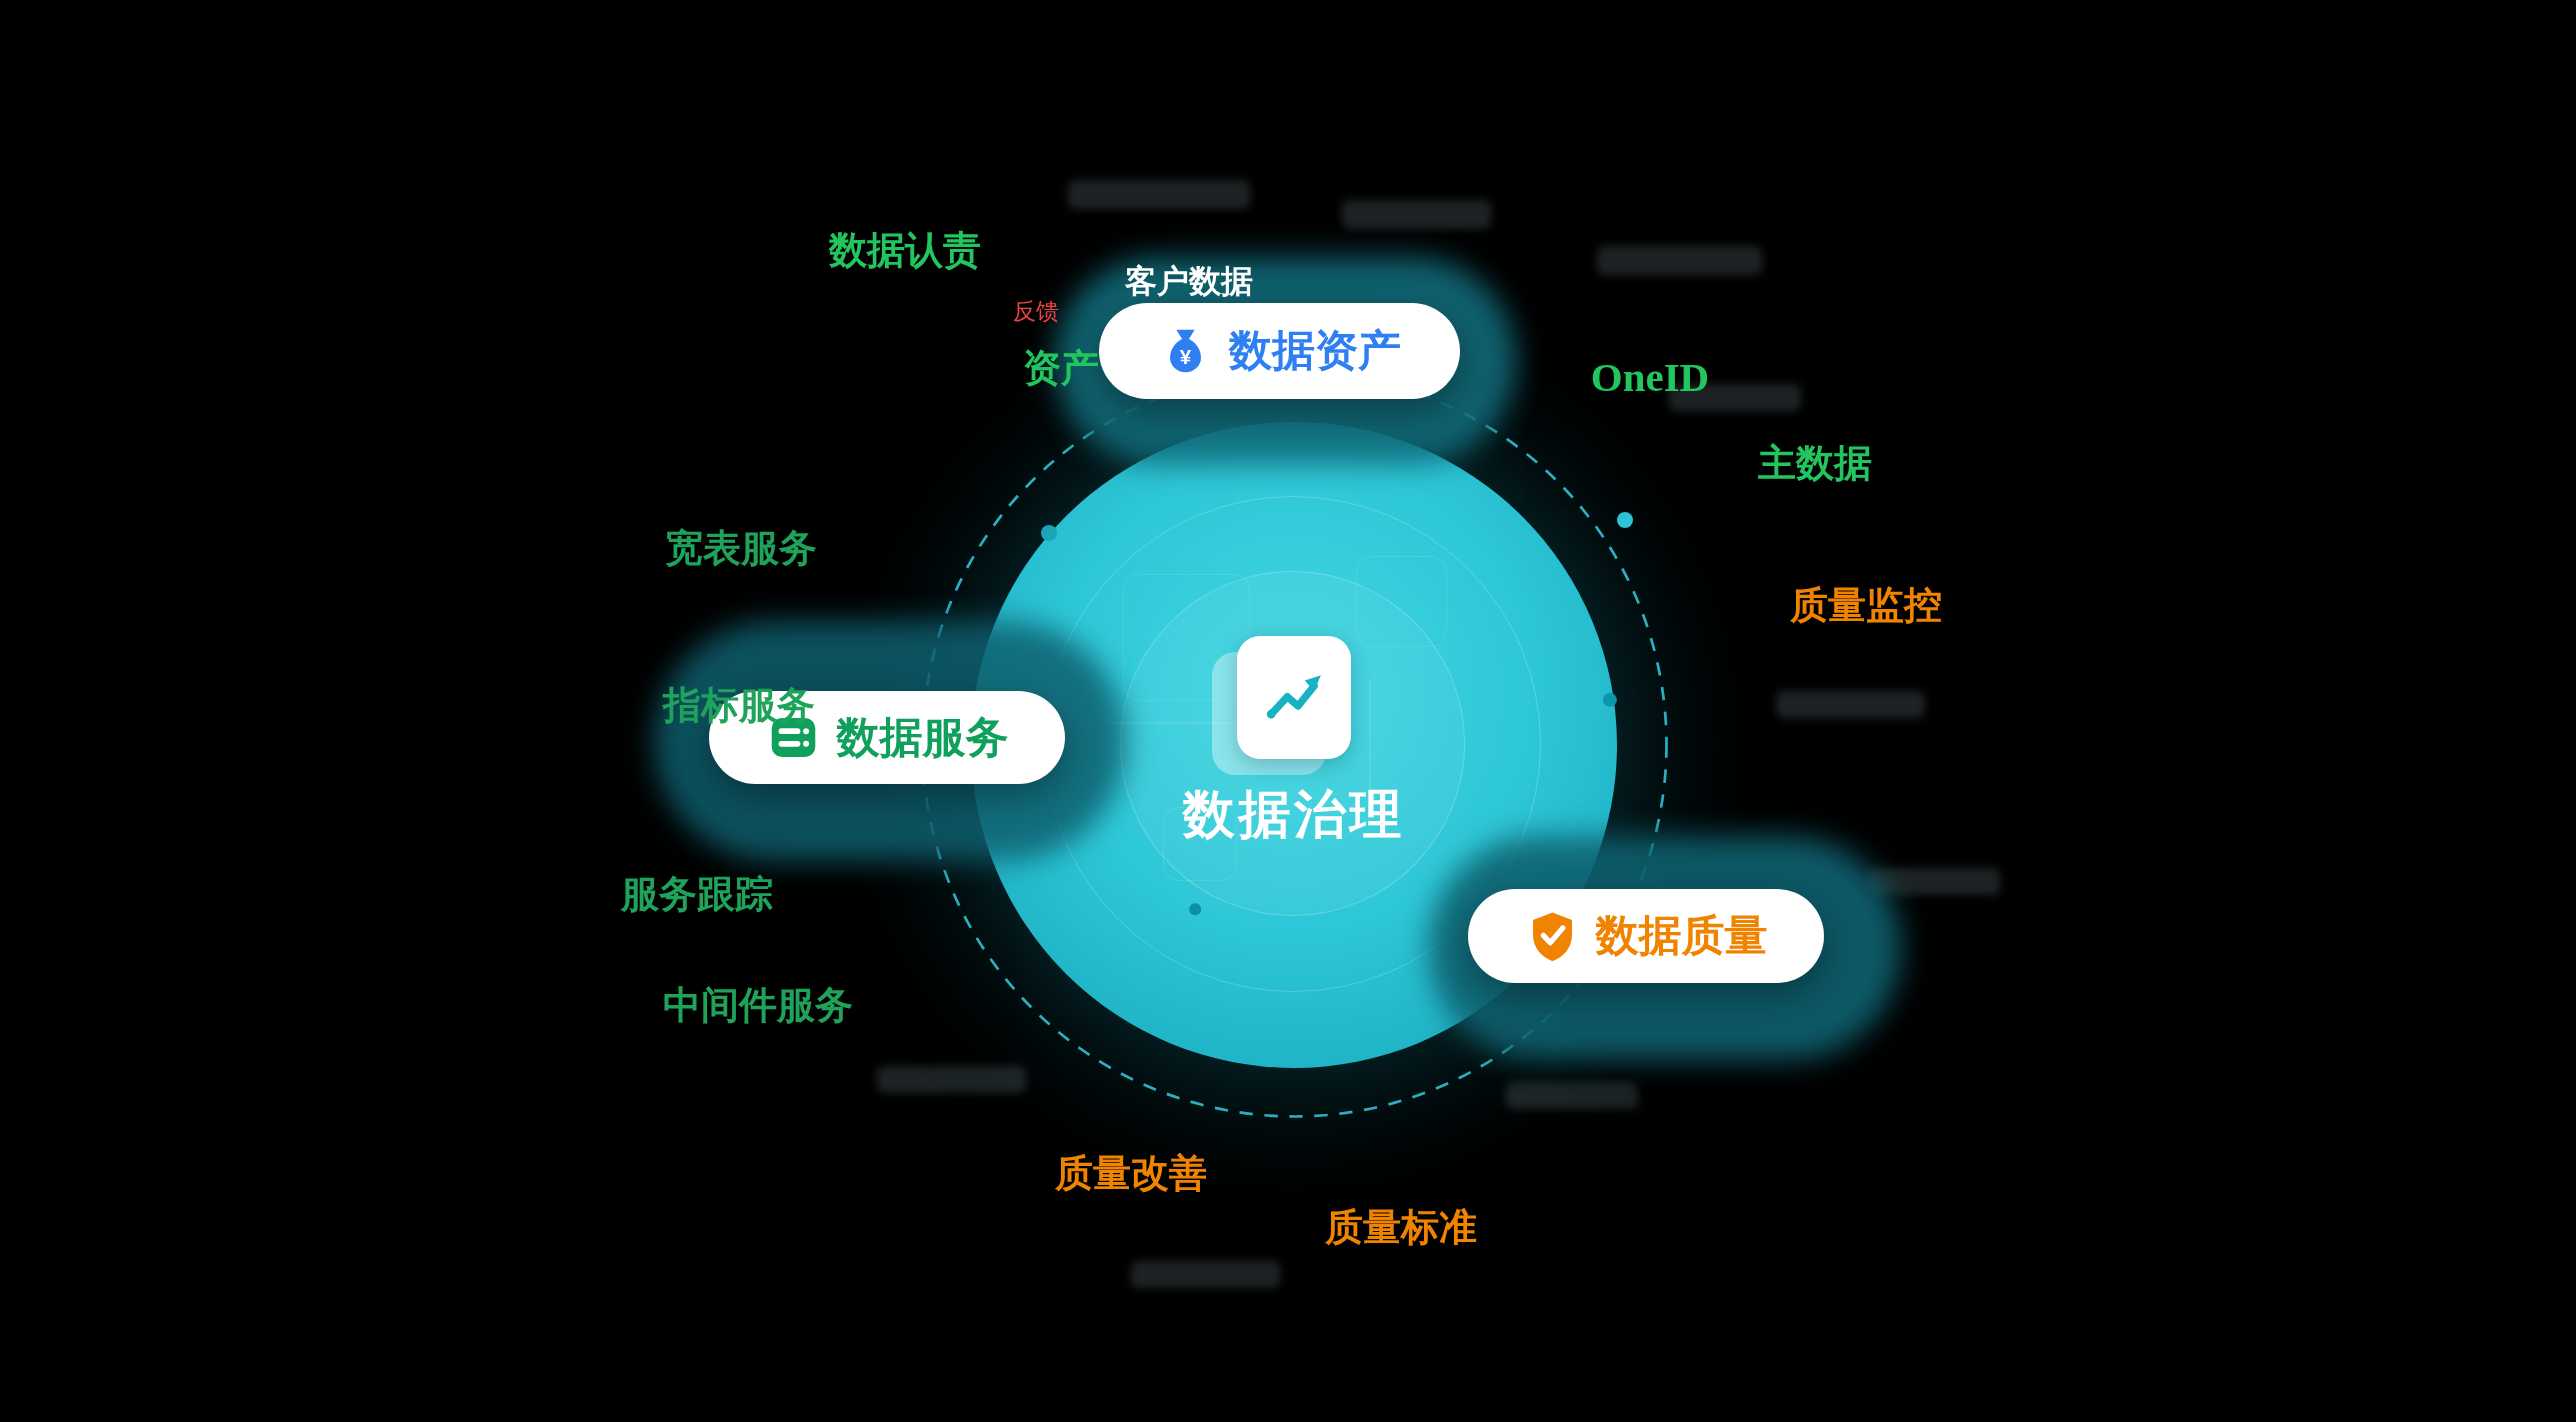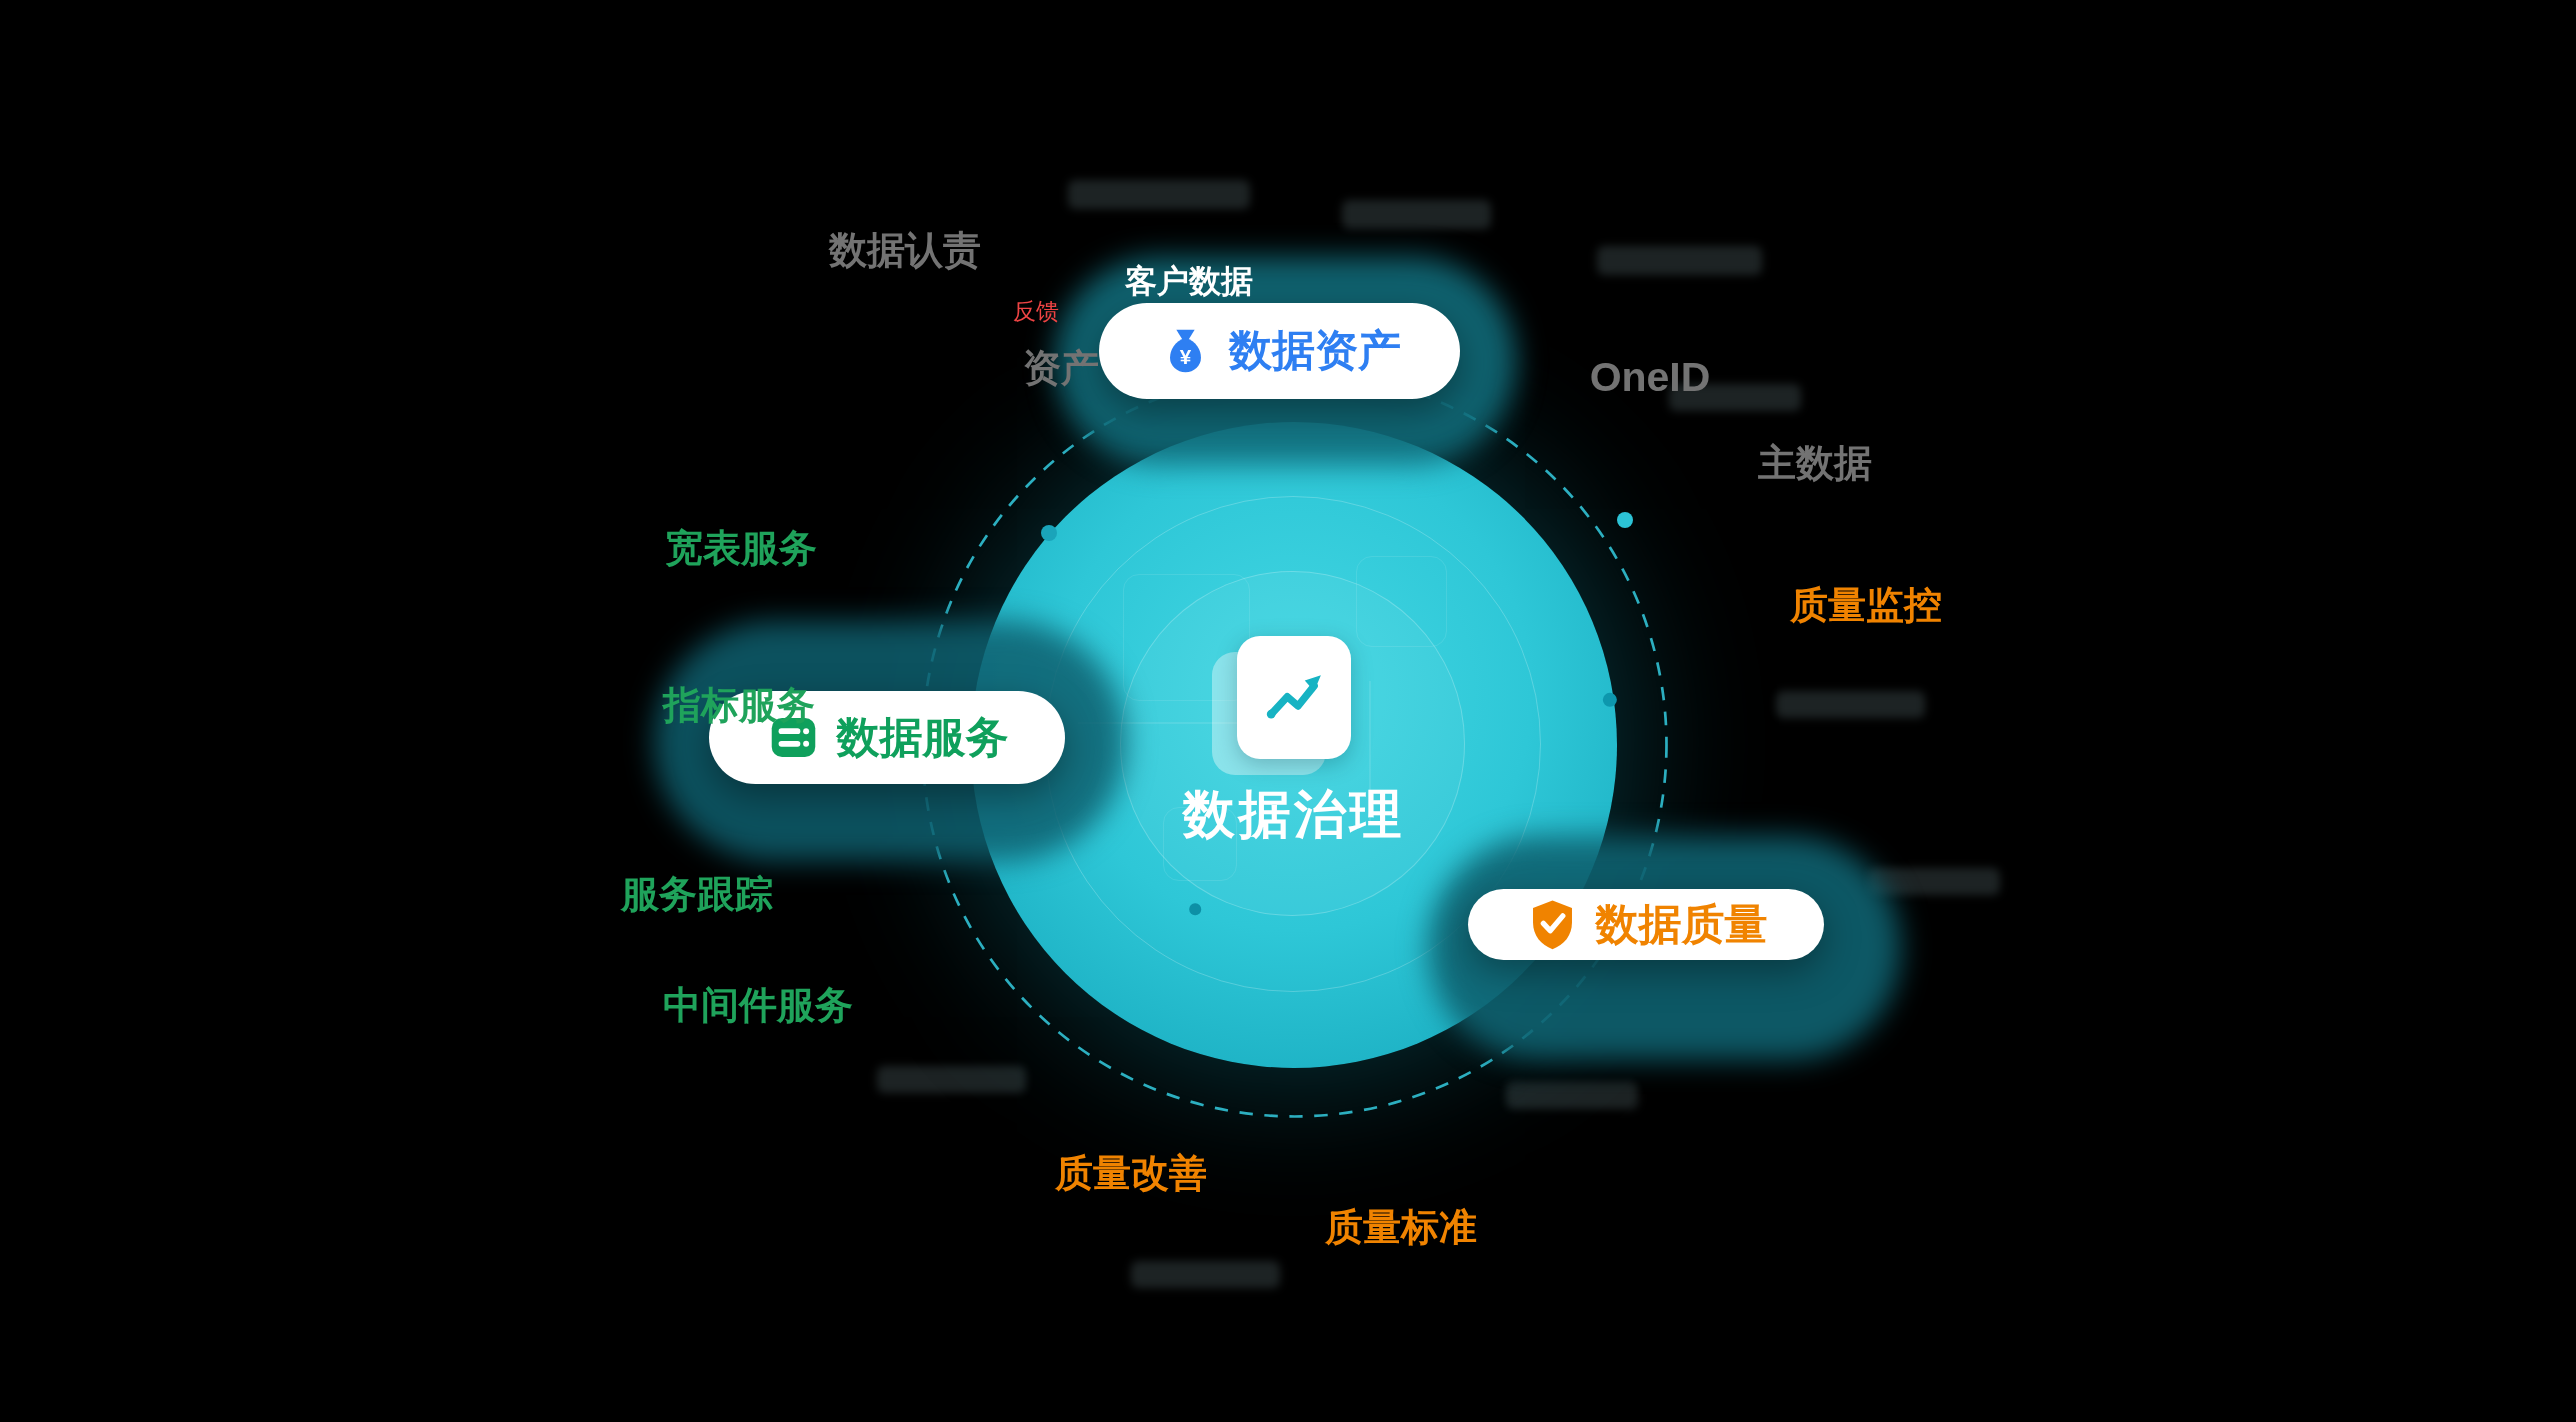--- a/index.html
+++ b/index.html
@@ -59,33 +59,33 @@
   .blob-right  { left:1428px; top:836px; width:473px; height:224px; border-radius:112px; background:rgba(14,98,112,0.90); }
 
   
   .pill {
     position:absolute; z-index:7; background:#ffffff; border-radius:48px;
     display:flex; align-items:center; justify-content:center; gap:16px;
     box-shadow:0 12.5px 36px rgba(0,0,0,0.35);
   }
   .pill-asset   { left:1099px; top:303px; width:361px; height:96px; }
   .pill-service { left:709px;  top:691px; width:356px; height:93px;justify-content:center; }
-  .pill-quality { left:1468px; top:889px; width:356px; height:71px; }
+  .pill-quality { left:1468px; top:889px; width:356px; height:94px; }
   .pill-icon { width:55px; height:55px; flex:0 0 auto; }
   .pill-text { font-size:43px; font-weight:bold; white-space:nowrap; }
   .txt-blue   { color:#2E7FF2; }
   .txt-green  { color:#0FA05C; }
   .txt-orange { color:#F08300; }
 
   
   .lbl {
     position:absolute; transform:translate(-50%,-50%); z-index:8;
     font-size:38px; font-weight:bold; white-space:nowrap;
   }
-  .blue   { color:#737373; }
+  .blue   { color:#22c55e;font-family:Liberation Serif, serif; }
   .green  { color:#1FA35B; }
   .orange { color:#F08300; }
   .white  { color:#FFFFFF; }
   .faint  { color:#ef4444; }
 
   #lb-renze      { left:905px; top:250px; }
   #lb-customer   { left:1189px; top:282px; font-size:32px; }
   #lb-feedback   { left:1036px; top:311px; font-size:23px; font-weight:normal; }
   #lb-asset      { left:1061px; top:368px; }
   #lb-oneid      { left:1650px; top:377px; font-size:41px; }

